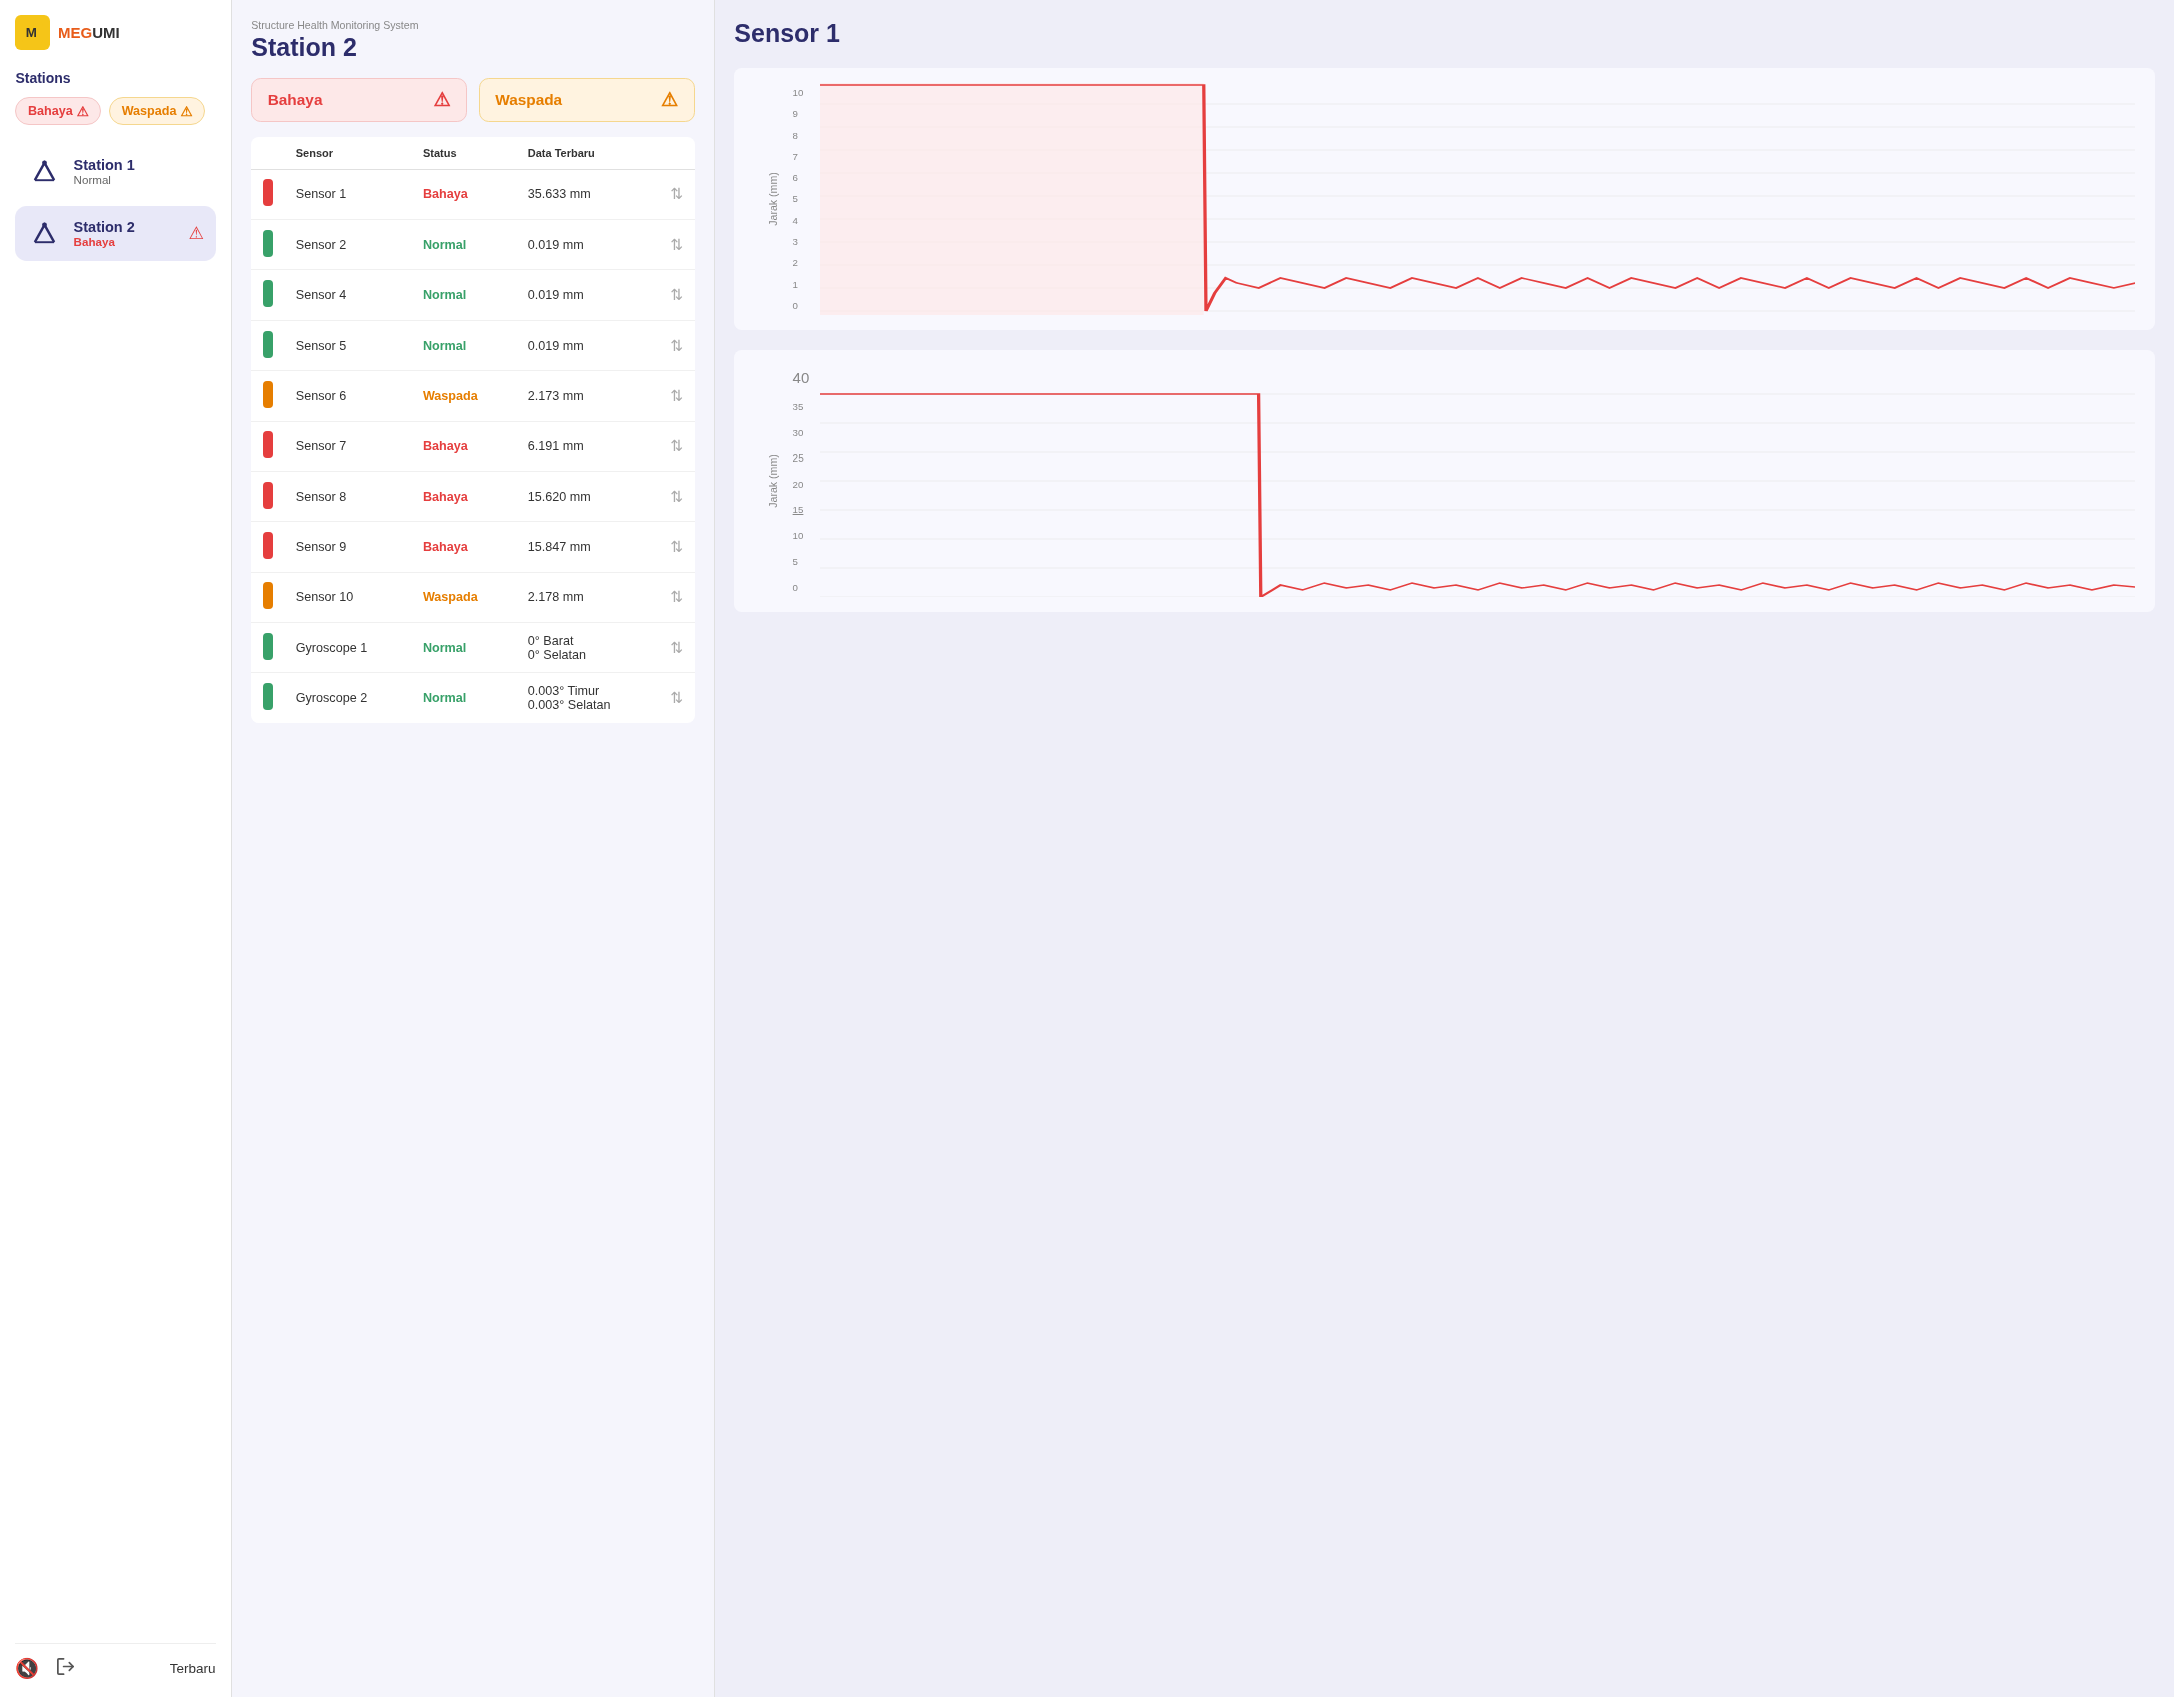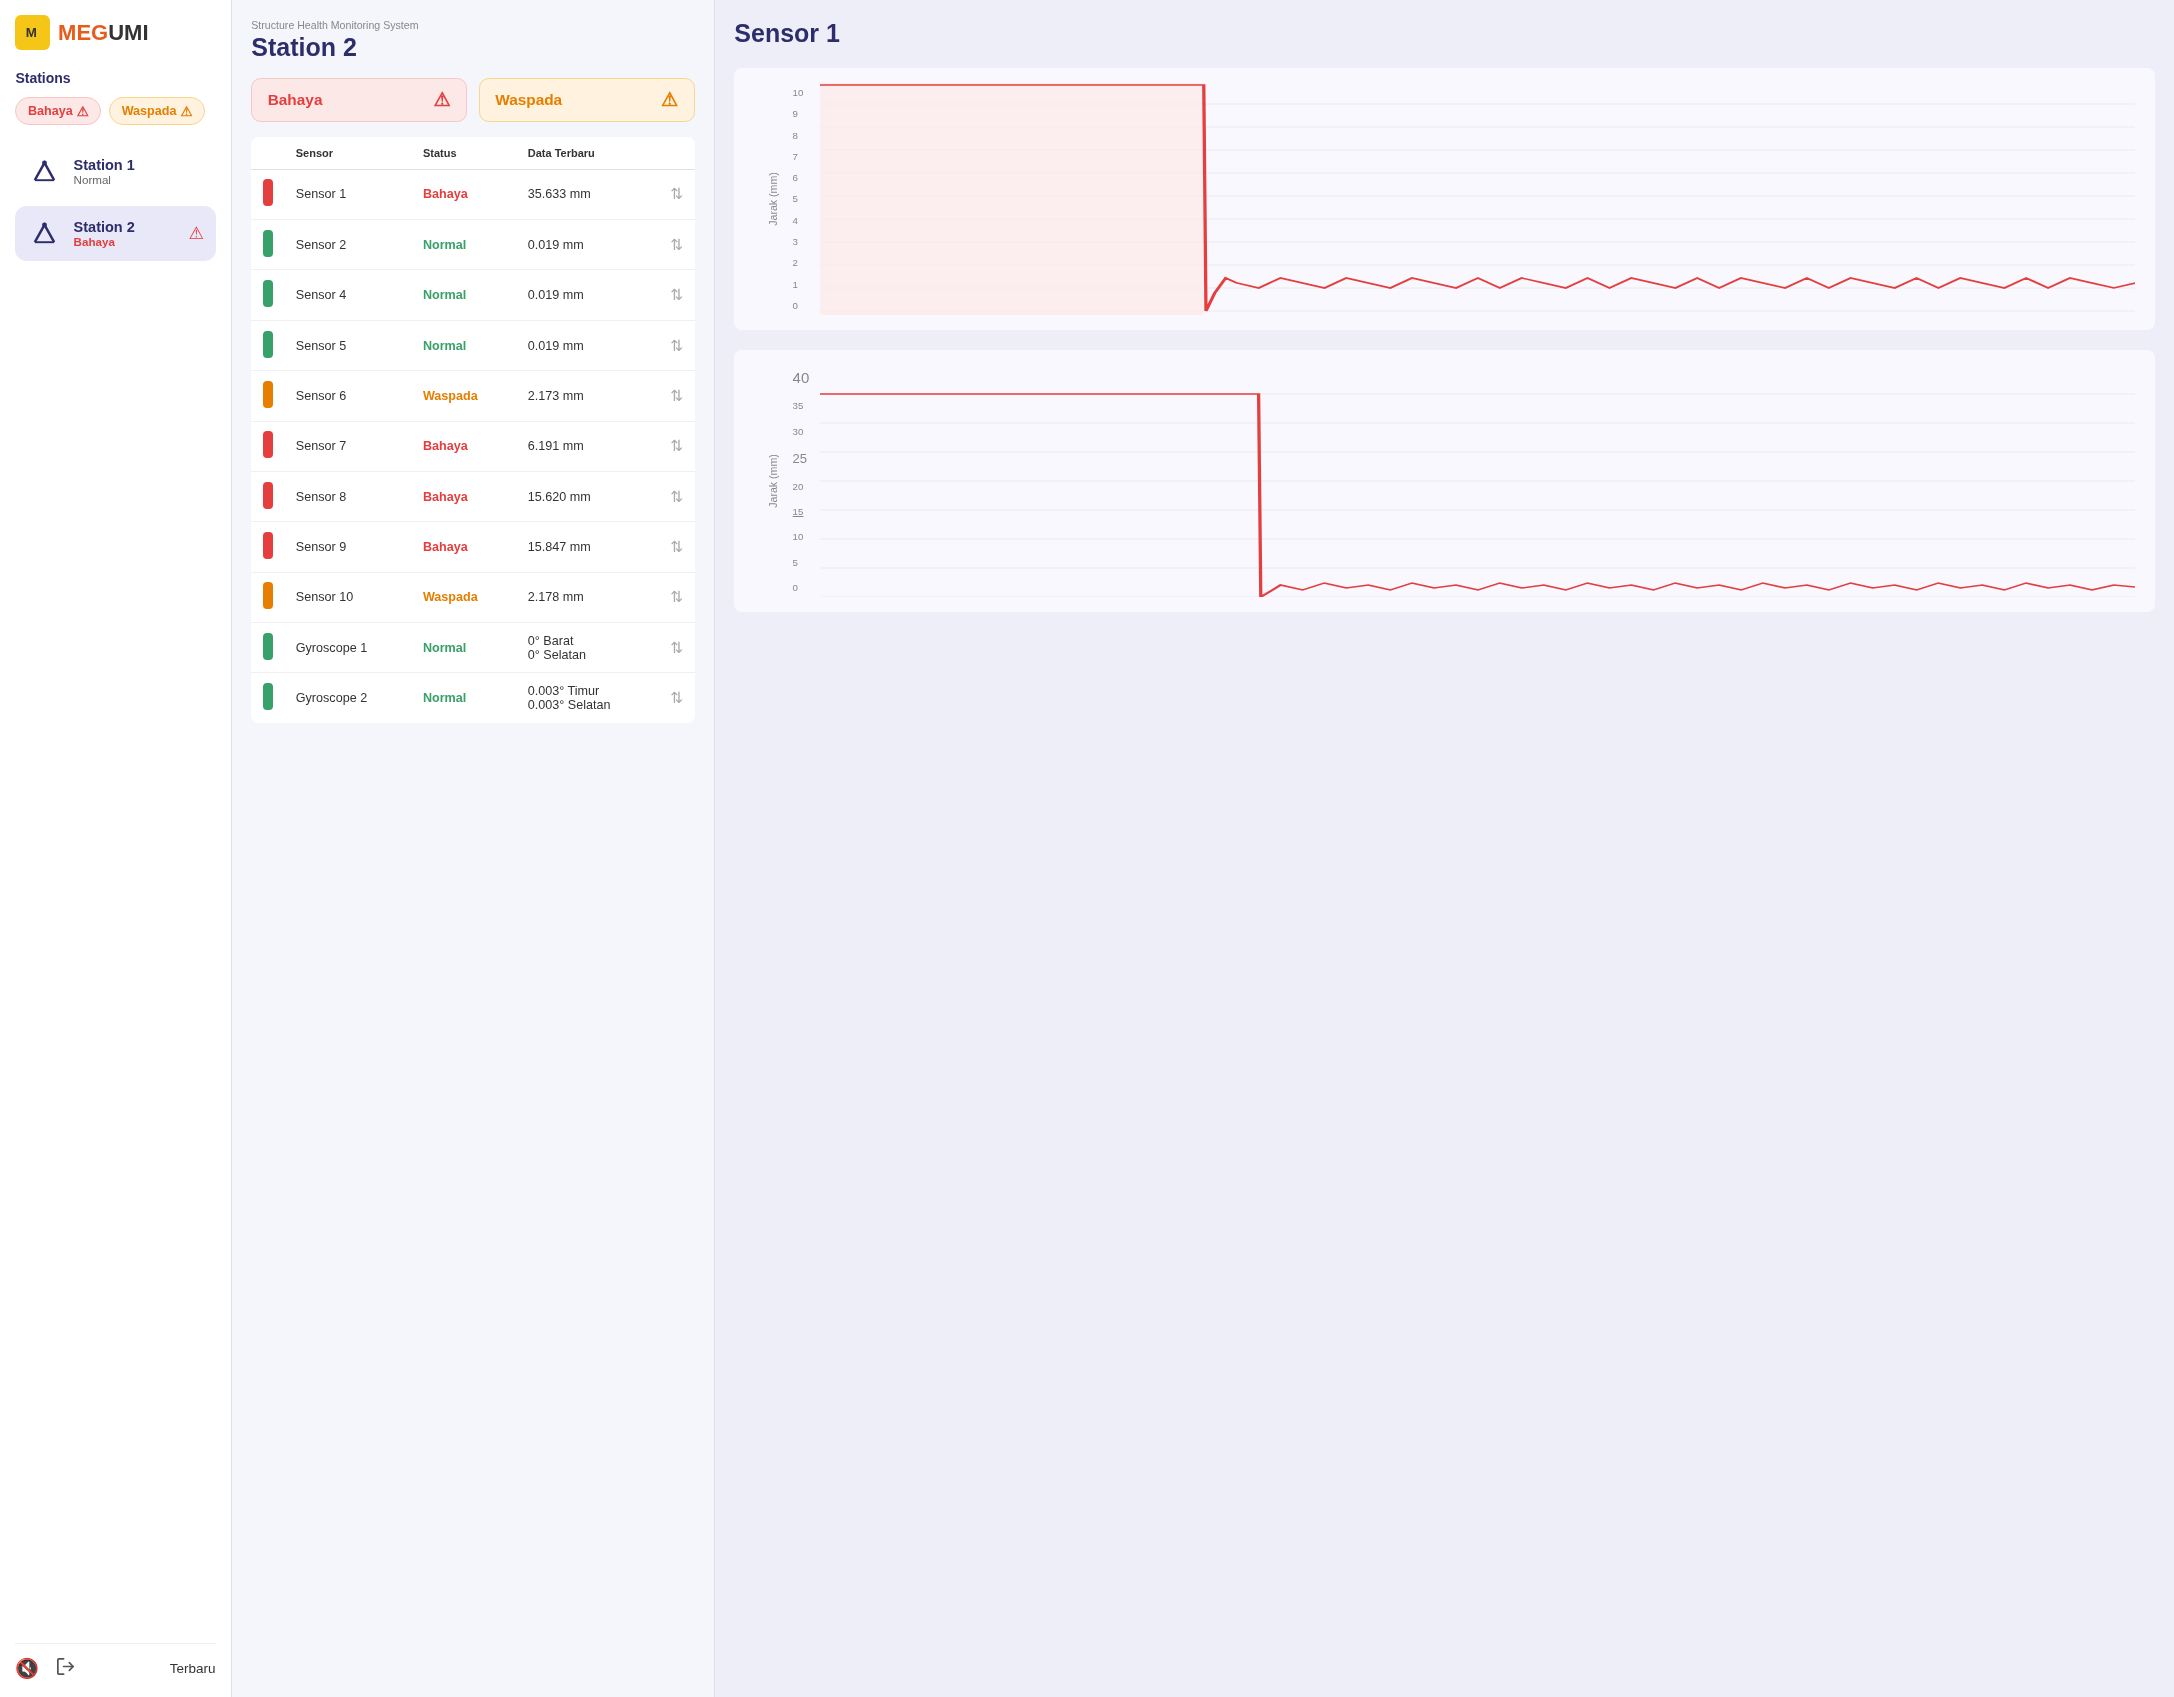--- a/index.html
+++ b/index.html
@@ -21,21 +21,21 @@
       gap: 7.7px;
       margin-bottom: 19.3px;
     }
     .logo-box {
       width: 35px; height: 35px;
       background: #f5c518;
       border-radius: 5.8px;
       display: flex; align-items: center; justify-content: center;
       font-weight: 900; font-size: 15.4px; color: #333;
     }
-    .logo-text { font-weight: 700; font-size: 22px; color: #333; }
+    .logo-text { font-weight: 700; font-size: 15px; color: #333; }
     .logo-text span { color: #e85c1a; }
 
     .stations-title { font-size: 14px; font-weight: 700; color: #2d2d6b; margin-bottom: 11.6px; }
 
     .status-badges { display: flex; gap: 7.7px; margin-bottom: 19.3px; }
     .badge {
       padding: 4.8px 11.6px;
       border-radius: 19.3px;
       font-size: 12.6px;
       font-weight: 600;
@@ -407,21 +407,21 @@
         <div style="position:relative; height:232px; display:flex;">
 
           <div style="width:39px; display:flex; align-items:center; justify-content:center;">
             <span style="transform:rotate(-90deg); white-space:nowrap; font-size:10.6px; color:#888;">Jarak (mm)</span>
           </div>
 
           <div style="width:27px; position:relative; display:flex; flex-direction:column; justify-content:space-between; padding:3.9px 0;">
             <span style="font-size:15px;color:#888;">40</span>
             <span style="font-size:9.7px;color:#888;">35</span>
             <span style="font-size:9.7px;color:#888;">30</span>
-            <span style="font-size:13px;color:#888;">25</span>
+            <span style="font-size:10px;color:#888;">25</span>
             <span style="font-size:9.7px;color:#888;">20</span>
             <span style="font-size:9.7px;color:#888;text-decoration:underline;">15</span>
             <span style="font-size:9.7px;color:#888;">10</span>
             <span style="font-size:9.7px;color:#888;">5</span>
             <span style="font-size:9.7px;color:#888;">0</span>
           </div>
 
           <div style="flex:1; position:relative;">
             <svg id="chart2-svg" width="100%" height="100%" viewBox="0 0 600 232" preserveAspectRatio="none">
 

